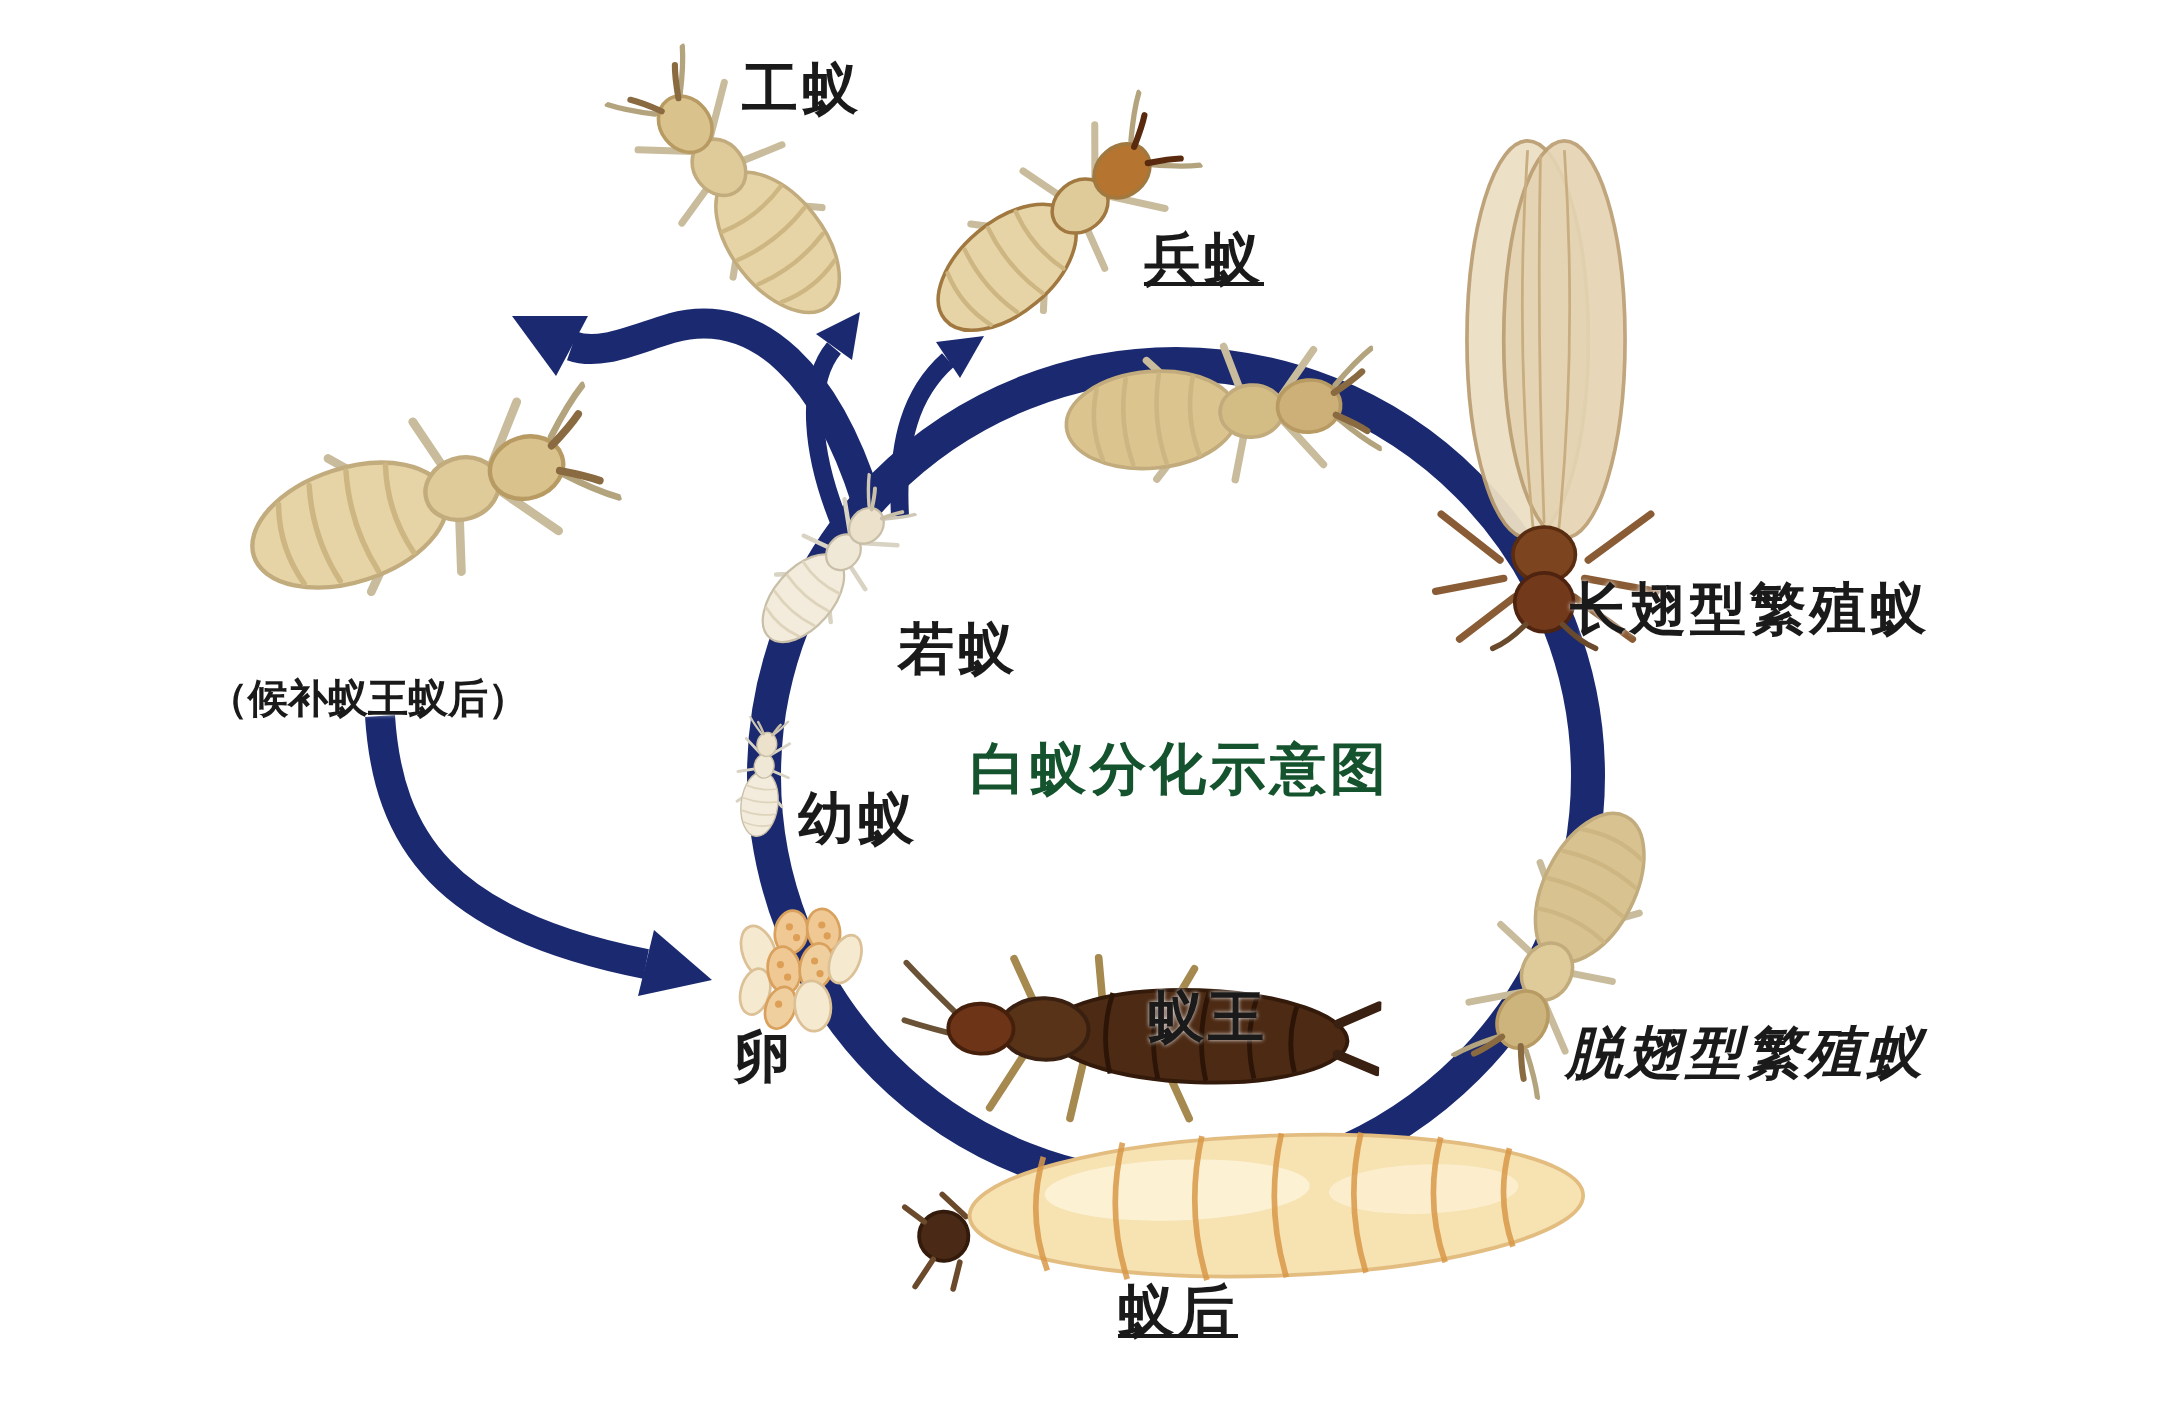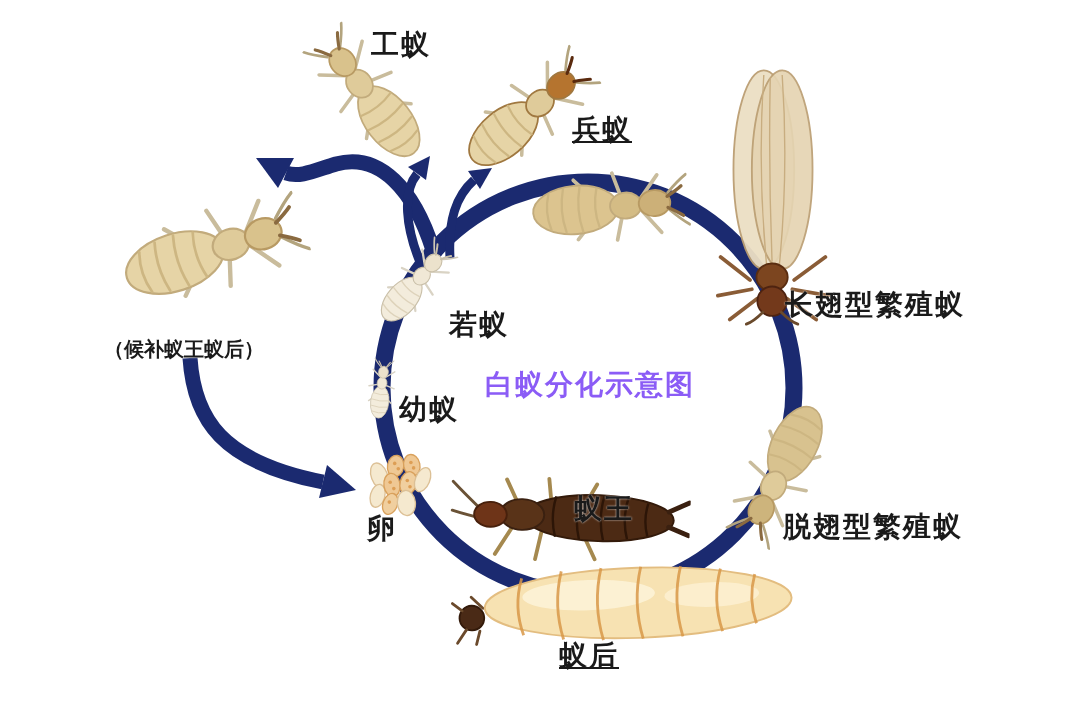--- a/index.html
+++ b/index.html
@@ -11,21 +11,21 @@
   .defs{position:absolute;width:0;height:0;overflow:hidden;}
   .fig{position:absolute;}
   .lbl{
     position:absolute;transform:translateX(-50%);
     color:#1a1a1a;font-size:28px;font-weight:600;letter-spacing:2px;white-space:nowrap;
     text-shadow:0 0 2px rgba(255,255,255,.9);
   }
   .lbl.small{font-size:20px;font-weight:600;letter-spacing:0;}
   .title{
     position:absolute;transform:translateX(-50%);
-    color:#8b5cf6;font-size:28px;font-weight:bold;letter-spacing:2px;white-space:nowrap;
+    color:#14532d;font-size:28px;font-weight:bold;letter-spacing:2px;white-space:nowrap;
   }
   .white-termite{
     --t-abd:#f3ecdc; --t-thx:#f0e8d6; --t-head:#ece2cc; --t-leg:#d9d3c4;
     --t-ant:#cfc8b6; --t-seg:#ded3bb; --t-outline:#c9bfa8; --t-jaw:#c9bfa8;
   }
 </style>
 </head>
 <body>
 
 <div class="stage">
@@ -158,21 +158,21 @@
       <use href="#sym-king"></use>
     </svg>
 
   <svg class="fig" style="left:442px;top:556px;width:360px;height:90px;transform:rotate(-2deg);" viewBox="0 0 370 95">
       <use href="#sym-queen"></use>
     </svg>
 
   <div class="lbl" style="left:401px;top:26px;">工蚁</div>
   <div class="lbl" style="left:602px;top:111px;text-decoration:underline;">兵蚁</div>
   <div class="lbl" style="left:875px;top:286px;">长翅型繁殖蚁</div>
-  <div class="lbl" style="left:873px;top:508px;">脱翅型繁殖蚁</div>
+  <div class="lbl" style="left:873px;top:508px;font-style:italic;">脱翅型繁殖蚁</div>
   <div class="lbl" style="left:604px;top:449px;margin-top:41px;">蚁王</div>
   <div class="lbl" style="left:589px;top:637px;text-decoration:underline;">蚁后</div>
   <div class="lbl" style="left:382px;top:510px;">卵</div>
   <div class="lbl" style="left:429px;top:391px;">幼蚁</div>
   <div class="lbl" style="left:479px;top:272px;margin-top:34px;">若蚁</div>
   <div class="lbl small" style="left:184px;top:336px;">（候补蚁王蚁后）</div>
 
   <div class="title" style="left:590px;top:366px;">白蚁分化示意图</div>
 
 </div>

